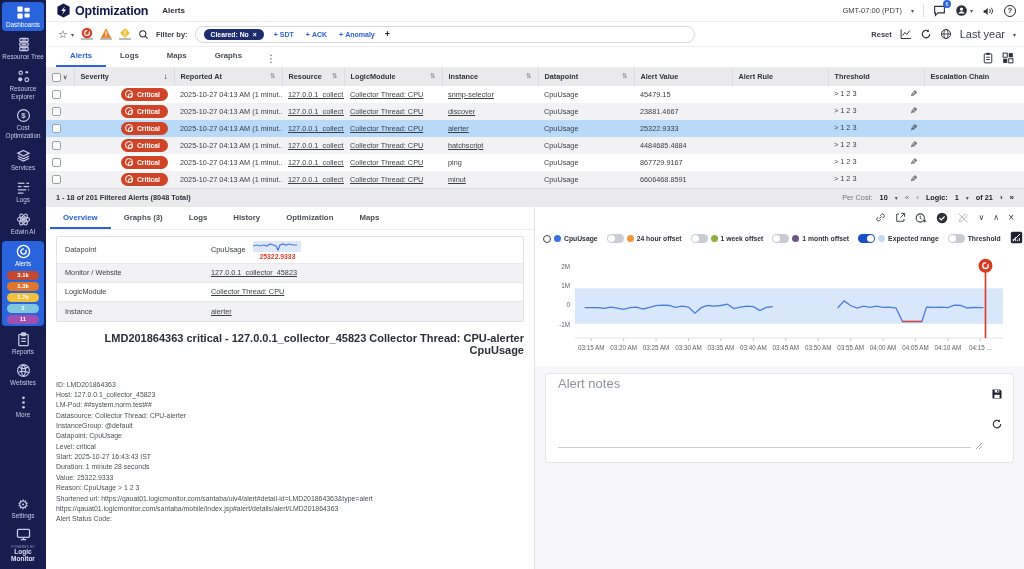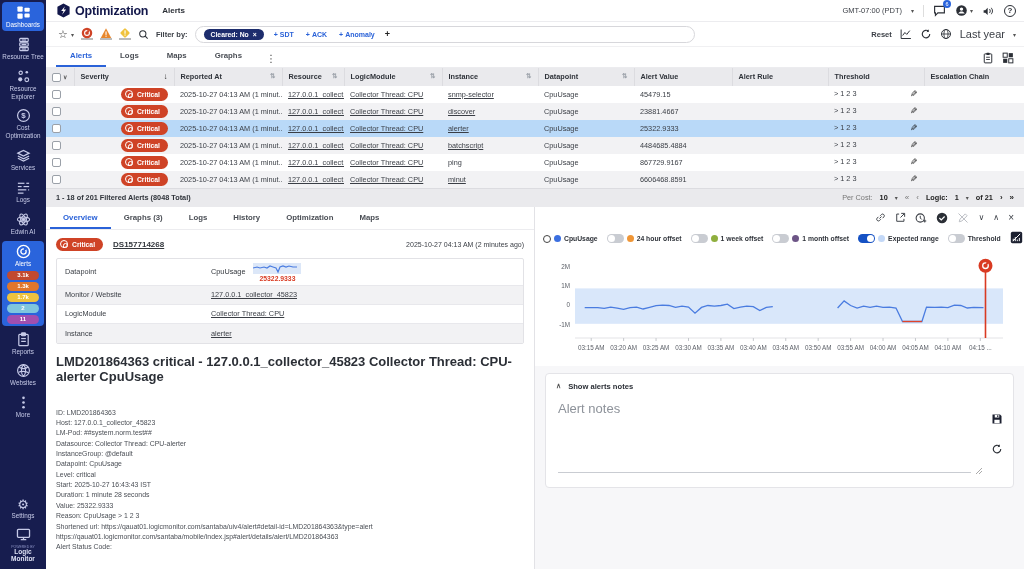--- a/index.html
+++ b/index.html
@@ -81,21 +81,21 @@
   .dhead .alert-id { font-size:8px; font-weight:bold; text-decoration:underline; cursor:pointer; }
   .dhead .ts { margin-left:auto; font-size:7px; color:#3a3e45; }
   .info-tbl { border:1px solid #e2e2e6; border-radius:2px; margin-bottom:10px; }
   .info-row { display:flex; min-height:19px; align-items:center; font-size:7.3px; border-bottom:1px solid #e8e8ec; }
   .info-row:last-child { border-bottom:none; }
   .info-row:nth-child(even) { background:#f2f2f4; }
   .info-row .il { width:150px; padding:3px 8px; color:#3a3e45; flex-shrink:0; }
   .info-row .iv { padding:3px 4px; display:flex; align-items:center; gap:8px; }
   .spark-wrap { display:flex; flex-direction:column; align-items:center; }
   .spark-val { color:#d93a22; font-size:6.8px; font-weight:bold; }
-  .msg-title { font-size:13px; font-weight:bold; color:#2b2f36; margin:4px 0 24px; }
+  .msg-title { font-size:11px; font-weight:bold; color:#2b2f36; margin:4px 0 24px;text-align:right; }
   .msg-lines { font-size:6.9px; color:#4a4e55; line-height:1.5; }
 
   
   .gpanel { flex:1; display:flex; flex-direction:column; background:#fff; overflow:hidden; }
   .gp-icons { display:flex; justify-content:flex-end; align-items:center; gap:9px; padding:5px 10px 2px; }
   .gp-icons .g { cursor:pointer; color:#3a3e45; font-size:9px; display:flex; align-items:center; }
   .legend { display:flex; align-items:center; gap:9px; padding:4px 8px 2px; flex-wrap:nowrap; }
   .leg-item { display:flex; align-items:center; gap:3px; font-size:6.8px; font-weight:bold; color:#2f333a; white-space:nowrap; }
   .dot { width:7px; height:7px; border-radius:50%; display:inline-block; }
   .radio { width:8px; height:8px; border:1.5px solid #444; border-radius:50%; display:inline-block; }
@@ -540,28 +540,20 @@
       <div class="detail">
         <div class="dtabs" id="detail-tabs">
             <span class="dtab active">Overview</span>
             <span class="dtab">Graphs (3)</span>
             <span class="dtab">Logs</span>
             <span class="dtab">History</span>
             <span class="dtab">Optimization</span>
             <span class="dtab">Maps</span>
           </div>
         <div class="dbody">
-          <div class="dhead">
-            <span class="crit-badge" style="float:none;">
-              <span class="crit-ring"></span>
-              <span>Critical</span>
-            </span>
-            <span class="alert-id">DS157714268</span>
-            <span class="ts">2025-10-27 04:13 AM  (2 minutes ago)</span>
-          </div>
           <div class="info-tbl" id="info-tbl">
               <div class="info-row">
                 <div class="il">Datapoint</div>
                 <div class="iv">
                   <span class="">CpuUsage</span>
                   <span class="spark-wrap">
                     <svg width="48" height="13" viewBox="0 0 48 13">
                       <rect x="0" y="1" width="48" height="11" fill="#dce7f8"></rect>
                       <polyline points="0,6 4,5 7,6 11,5 14,6 17,4 20,5 23,6 25,10 27,5 30,4 33,5 36,4 40,5 44,5" fill="none" stroke="#4a7ce0" stroke-width="1.2"></polyline>
                     </svg>
@@ -711,24 +703,20 @@
               <line x1="444.49090909090904" y1="20.121518987341773" x2="444.49090909090904" y2="88" stroke="#d93a22" stroke-width="1.6"></line>
               <circle cx="444.49090909090904" cy="15.696202531645582" r="7" fill="#d93a22"></circle>
               <circle cx="444.49090909090904" cy="15.696202531645582" r="2.8" fill="none" stroke="#fff" stroke-width="1.3"></circle>
               <circle cx="446.29090909090905" cy="13.196202531645582" r="1.2" fill="#d93a22"></circle>
             </svg>
         </div>
 
         <div class="gp-cards">
 
           <div class="card" style="flex:0 0 auto;">
-            <div class="card-head">
-              <span class="chev">∧</span>
-              <span>Show alerts notes</span>
-            </div>
             <div class="notes-body">
               <textarea class="notes-ta" placeholder="Alert notes" style=""></textarea>
               <div class="notes-icons">
                 <svg width="12" height="12" viewBox="0 0 16 16">
                     <path d="M2 2h10l2 2v10H2z" fill="#1c2030"></path>
                     <rect x="5" y="2.5" width="6" height="3.5" fill="#fff"></rect>
                     <rect x="8.2" y="3" width="1.6" height="2.4" fill="#1c2030"></rect>
                     <rect x="4.5" y="9" width="7" height="4.5" fill="#fff"></rect>
                   </svg>
                 <svg width="12" height="12" viewBox="0 0 16 16">

